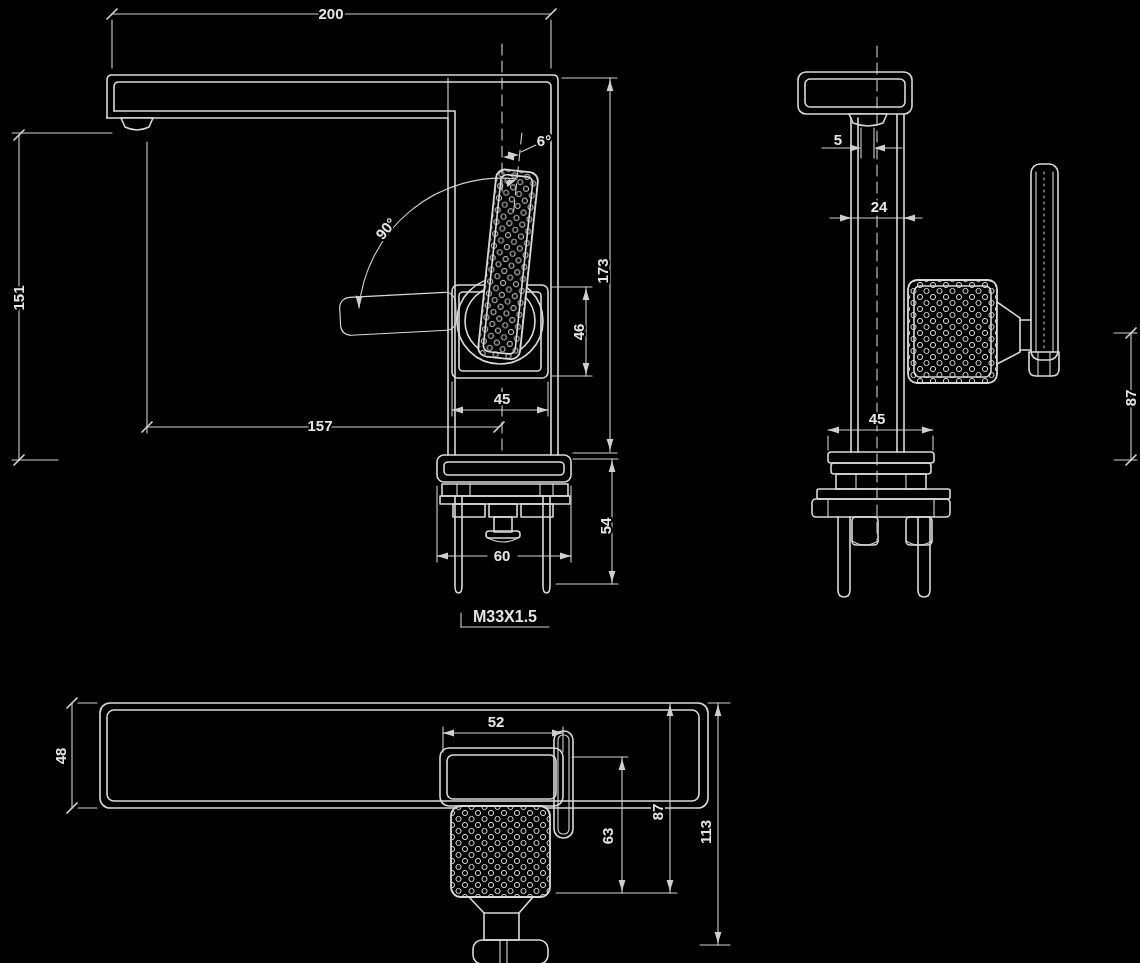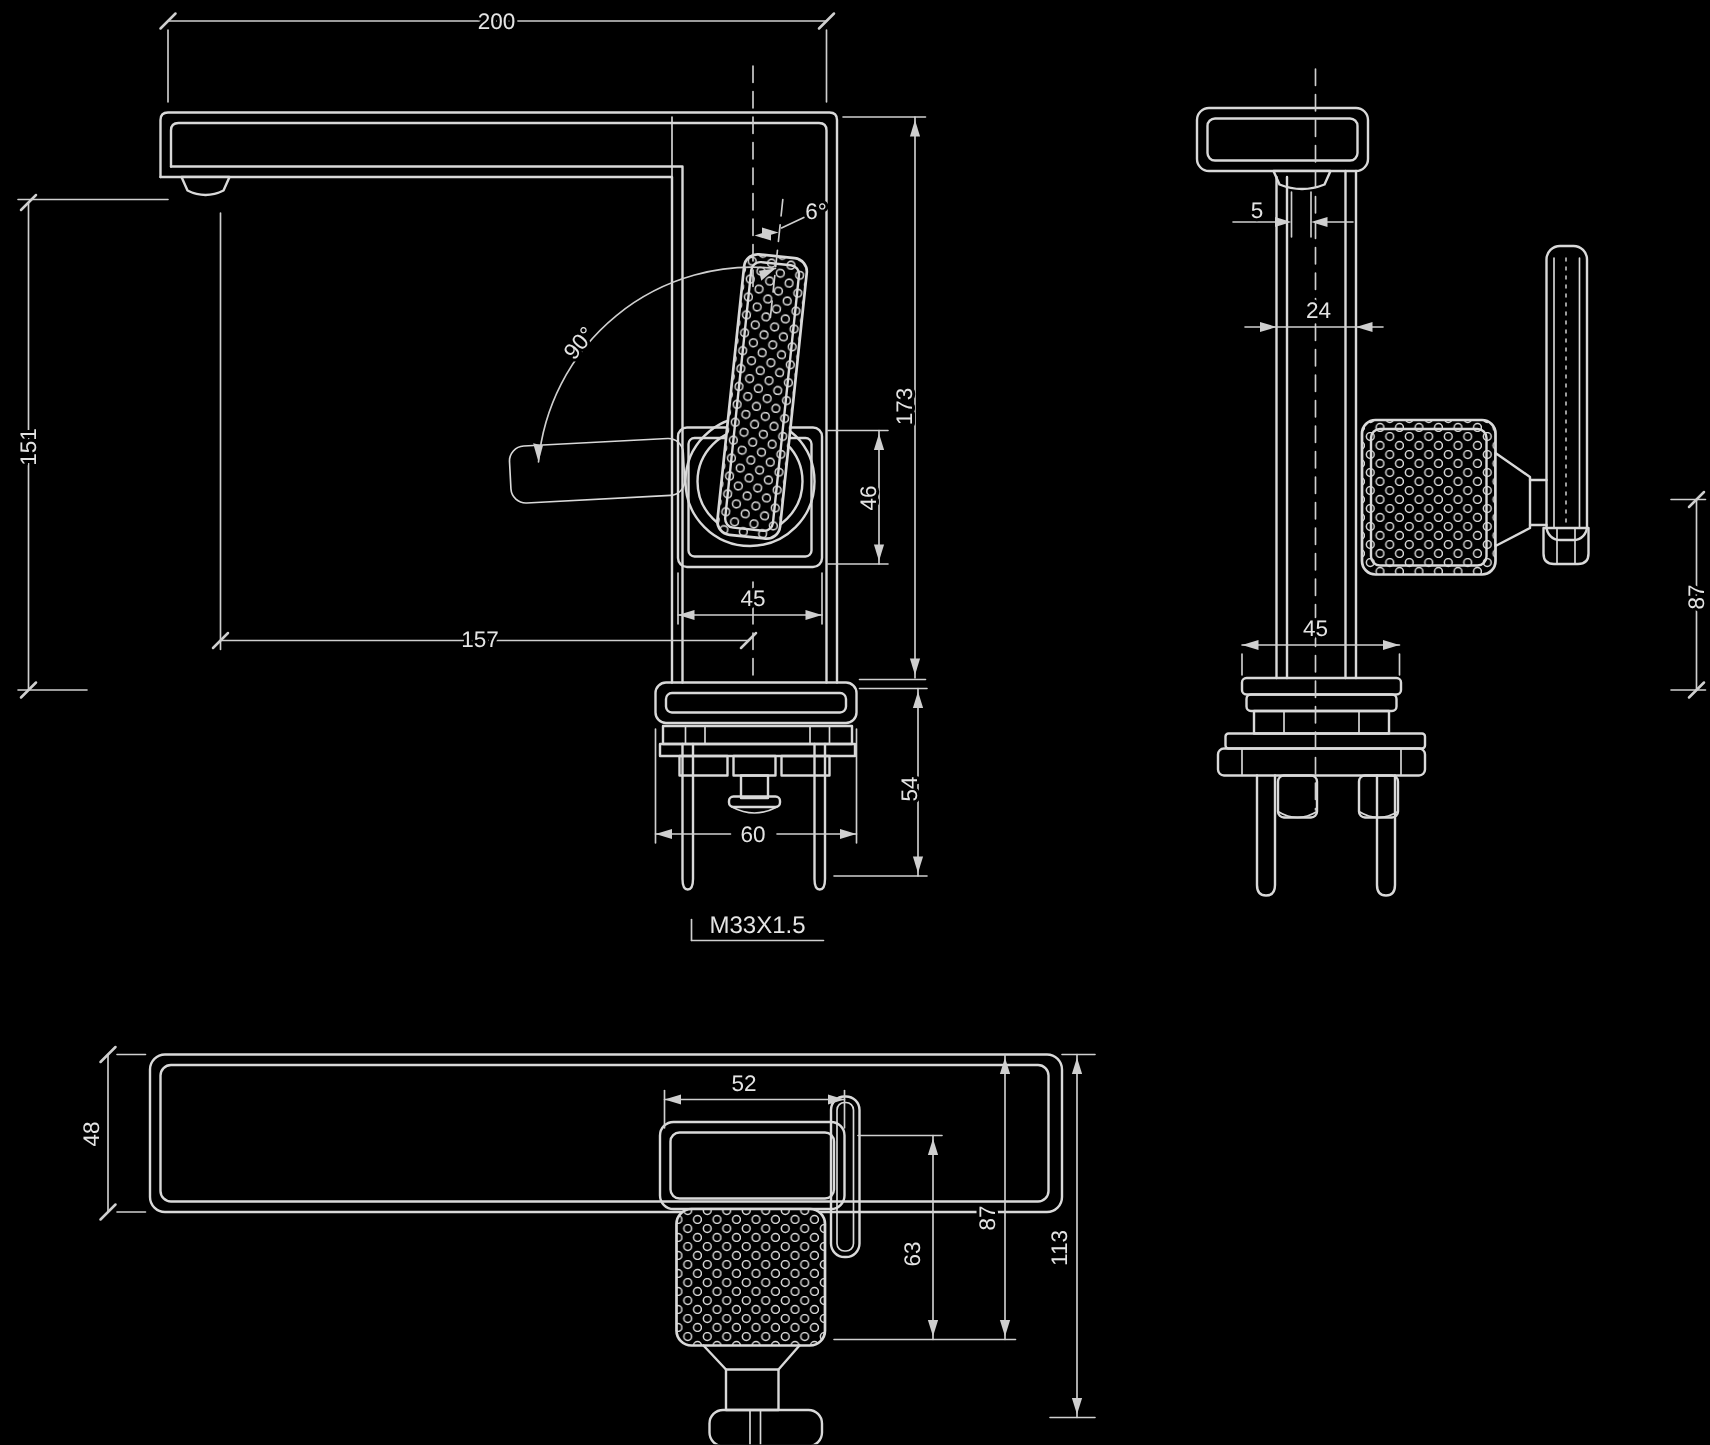--- a/index.html
+++ b/index.html
@@ -1,16 +1,16 @@
 <!DOCTYPE html>
 <html><head>
 <meta charset="utf-8">
 <style>
   html,body{margin:0;padding:0;background:#000;}
-  .page{width:1140px;height:963px;background:#000;overflow:hidden;position:relative;}
+  .page{width:1140px;height:963px;background:#000;overflow:hidden;position:relative;font-weight:bold;}
   svg{display:block}
   .st{stroke:#d9d9d9;stroke-width:1.6;fill:none;stroke-linejoin:round;stroke-linecap:round}
   .thin{stroke-width:1.1}
   .dim{stroke:#cfcfcf;stroke-width:1.1;fill:none;stroke-linecap:round}
   .ar{fill:#cfcfcf;stroke:none}
   .tk{stroke:#cfcfcf;stroke-width:1.7}
   .dash{stroke-dasharray:11 6}
   .dot{stroke-dasharray:2 4;stroke-width:1}
   .kfill{fill:url(#kn);stroke:#d9d9d9;stroke-width:1.8}
   .blk{fill:#000}

